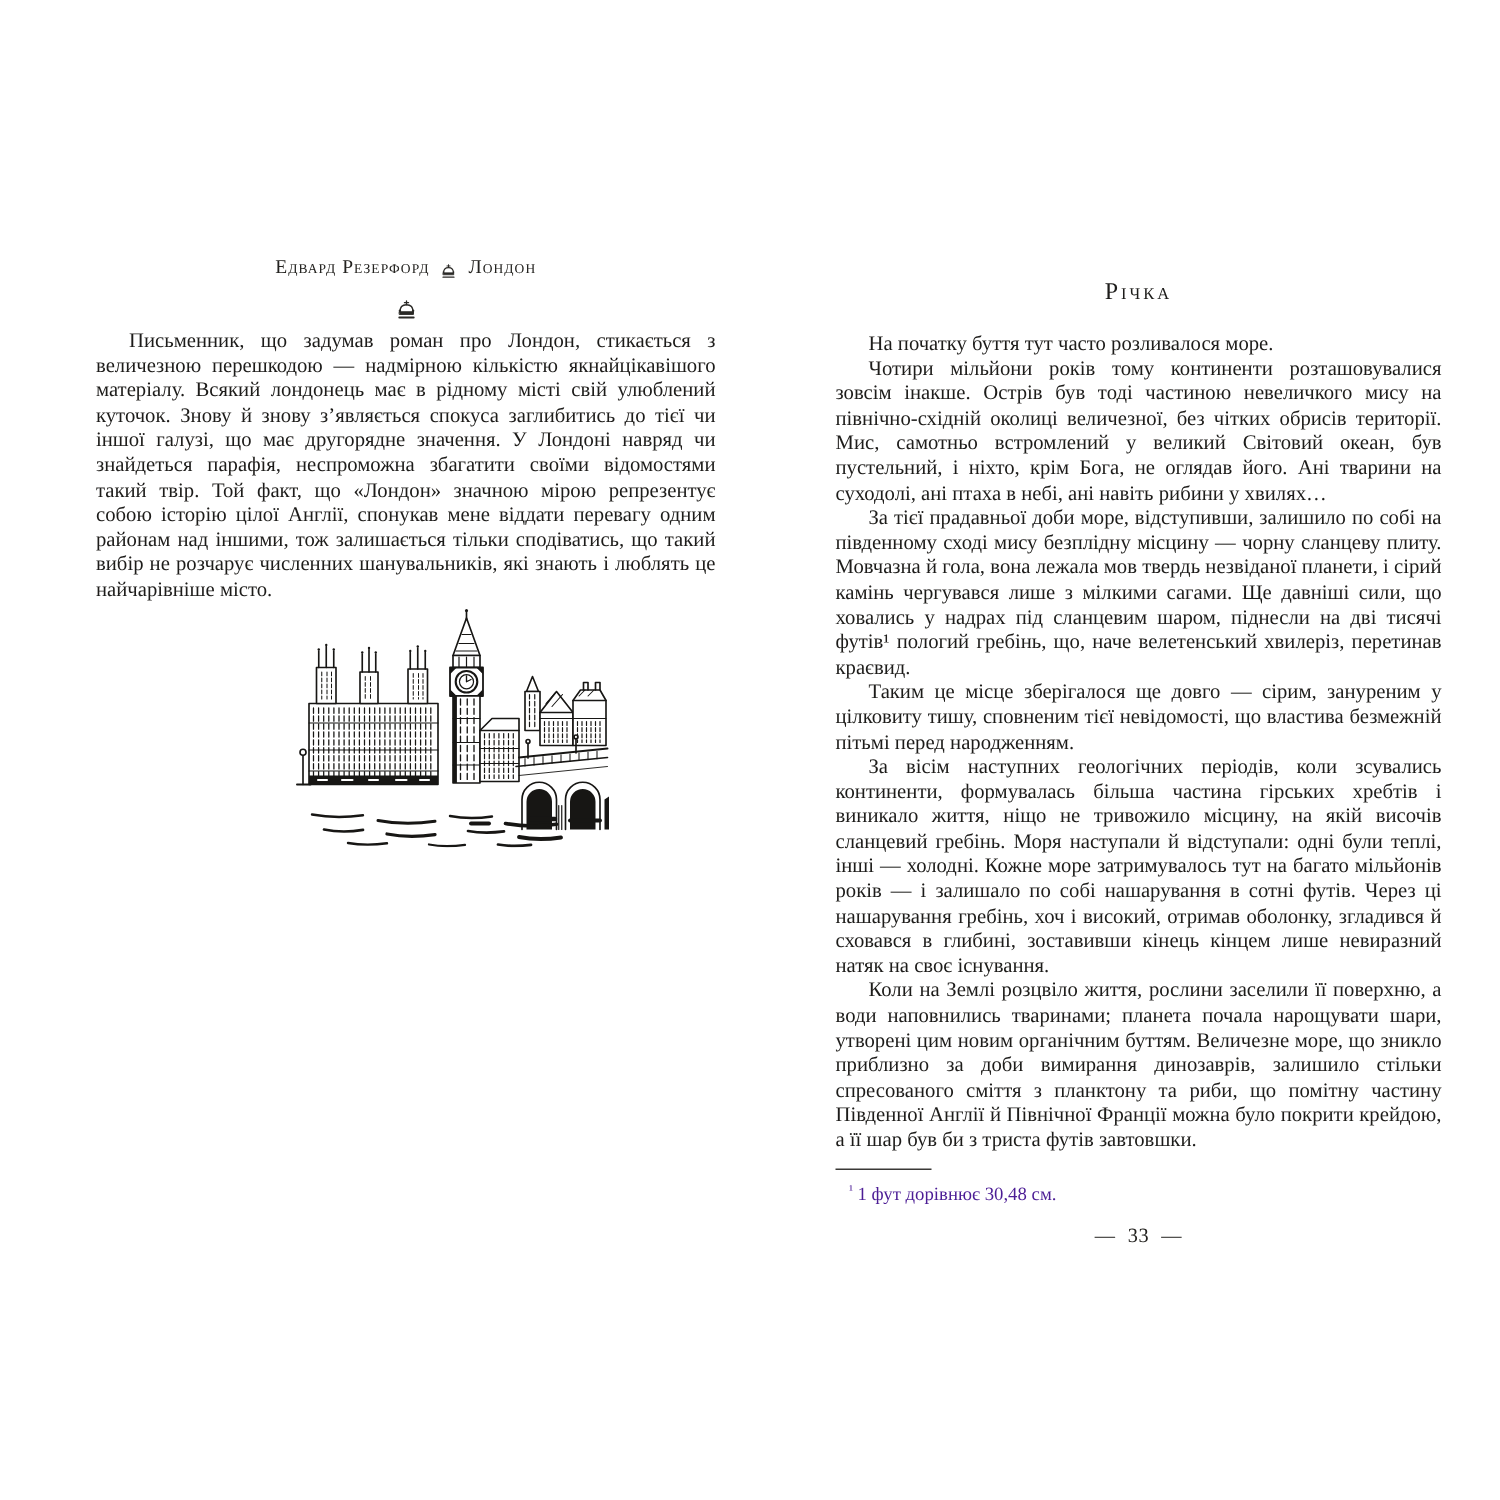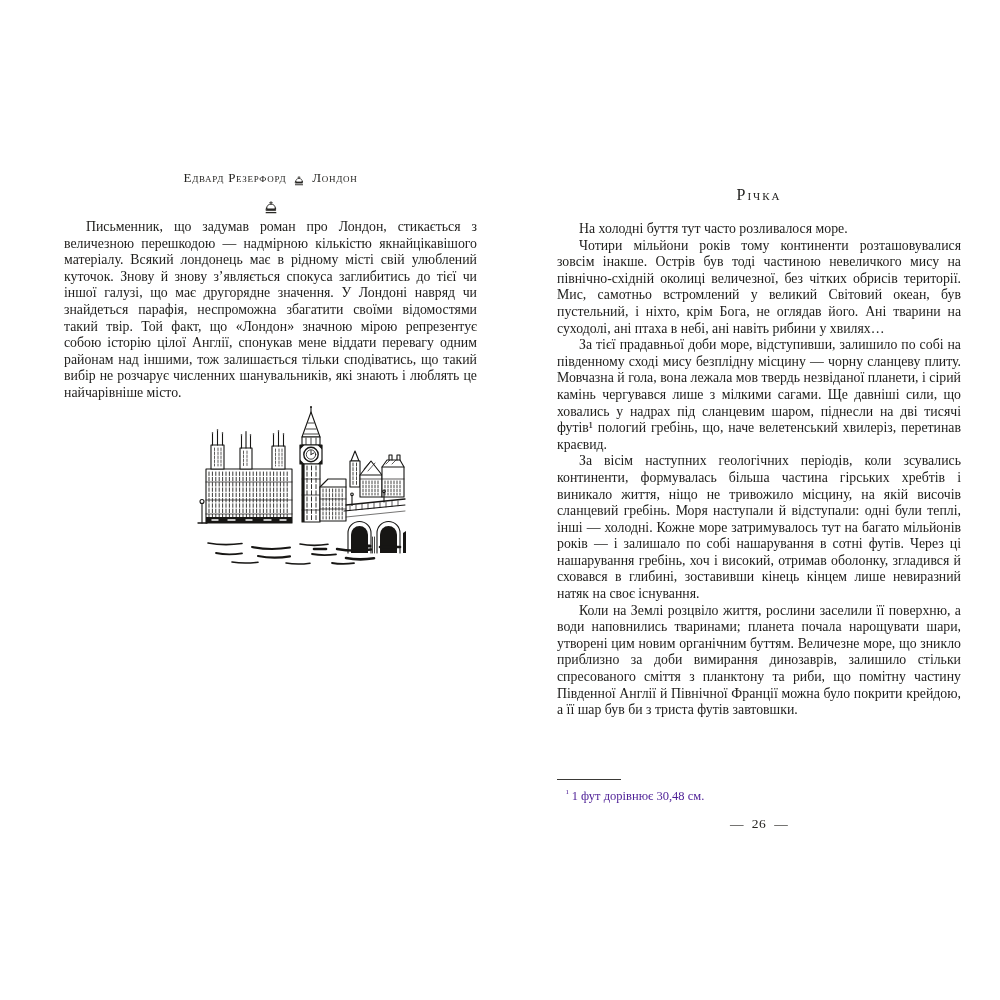--- a/index.html
+++ b/index.html
@@ -183,29 +183,30 @@
         </g>
       </svg>
     </div>
   </div>
 
   <div class="page page-right">
 
     <div class="chapter-title">Річка</div>
 
     <div class="body-text rp-text">
-      <p>На холодні буття тут часто розливалося море.</p>
+      <p>На початку буття тут часто розливалося море.</p>
       <p>Чотири мільйони років тому континенти розташовувалися зовсім інакше. Острів був тоді частиною невеличкого мису на північно-східній околиці величезної, без чітких обрисів території. Мис, самотньо встромлений у великий Світовий океан, був пустельний, і ніхто, крім Бога, не оглядав його. Ані тварини на суходолі, ані птаха в небі, ані навіть рибини у хвилях…</p>
       <p>За тієї прадавньої доби море, відступивши, залишило по собі на південному сході мису безплідну місцину — чорну сланцеву плиту. Мовчазна й гола, вона лежала мов твердь незвіданої планети, і сірий камінь чергувався лише з мілкими сагами. Ще давніші сили, що ховались у надрах під сланцевим шаром, піднесли на дві тисячі футів¹ пологий гребінь, що, наче велетенський хвилеріз, перетинав краєвид.</p>
+      <p>Таким це місце зберігалося ще довго — сірим, зануреним у цілковиту тишу, сповненим тієї невідомості, що властива безмежній пітьмі перед народженням.</p>
       <p>За вісім наступних геологічних періодів, коли зсувались континенти, формувалась більша частина гірських хребтів і виникало життя, ніщо не тривожило місцину, на якій височів сланцевий гребінь. Моря наступали й відступали: одні були теплі, інші — холодні. Кожне море затримувалось тут на багато мільйонів років — і залишало по собі нашарування в сотні футів. Через ці нашарування гребінь, хоч і високий, отримав оболонку, згладився й сховався в глибині, зоставивши кінець кінцем лише невиразний натяк на своє існування.</p>
       <p>Коли на Землі розцвіло життя, рослини заселили її поверхню, а води наповнились тваринами; планета почала нарощувати шари, утворені цим новим органічним буттям. Величезне море, що зникло приблизно за доби вимирання динозаврів, залишило стільки спресованого сміття з планктону та риби, що помітну частину Південної Англії й Північної Франції можна було покрити крейдою, а її шар був би з триста футів завтовшки.</p>
     </div>
 
     <div class="footnote">
       <div class="footnote-rule"></div>
       <div class="footnote-body">
         <span class="footnote-marker">¹</span><span>1 фут дорівнює 30,48 см.</span>
       </div>
     </div>
 
-    <div class="folio">— 26 —</div>
+    <div class="folio">— 33 —</div>
   </div>
 </div>
 
 </body></html>

